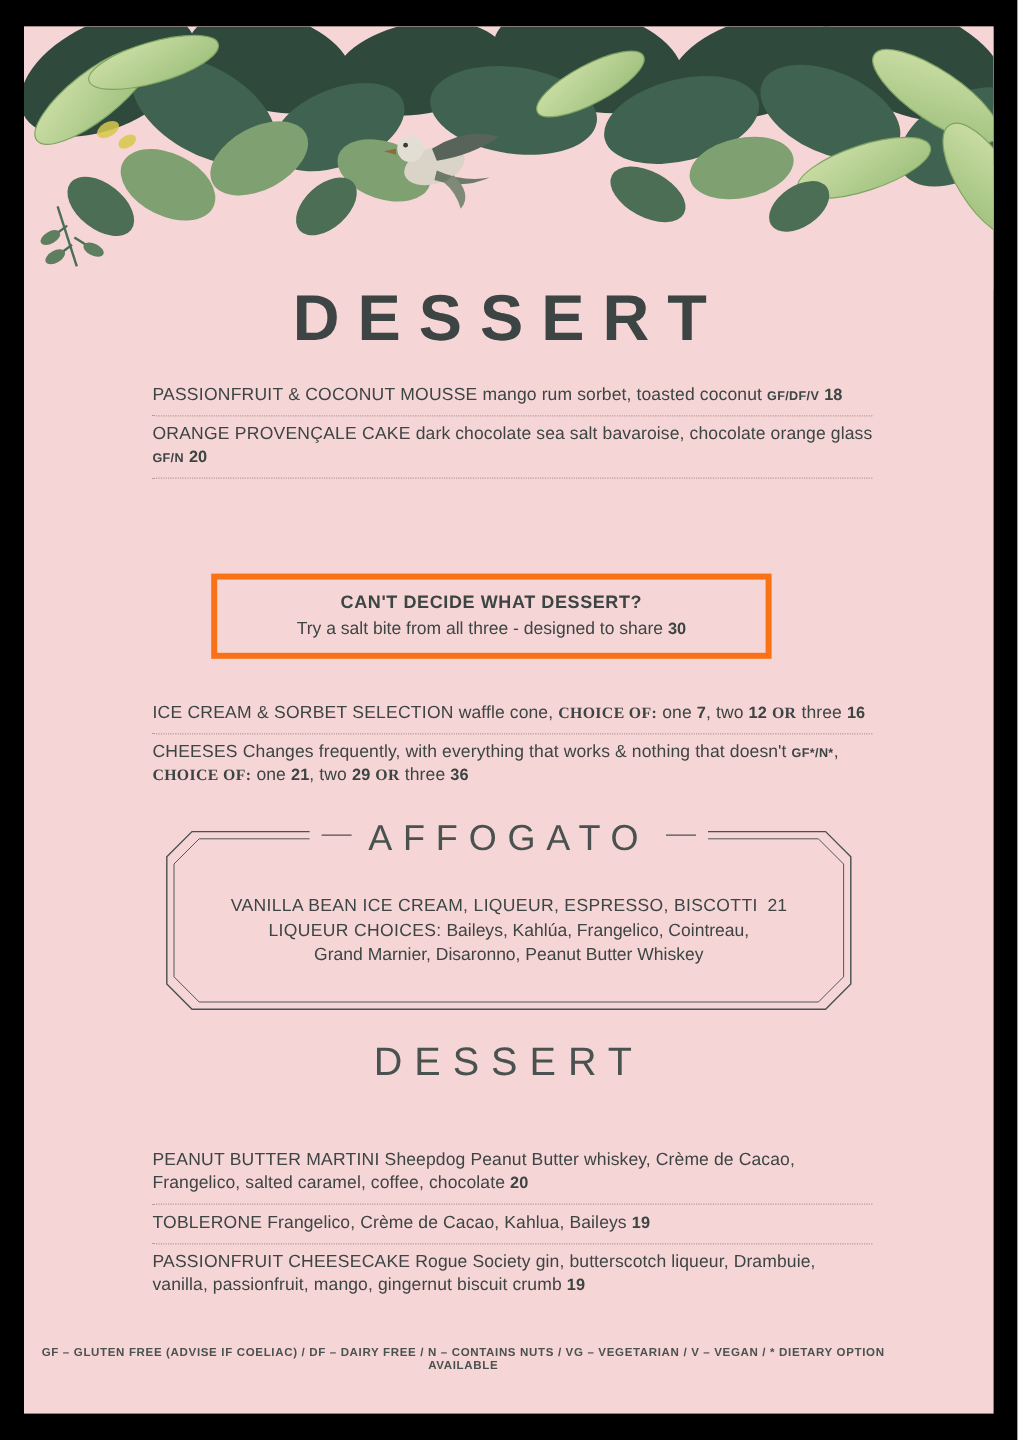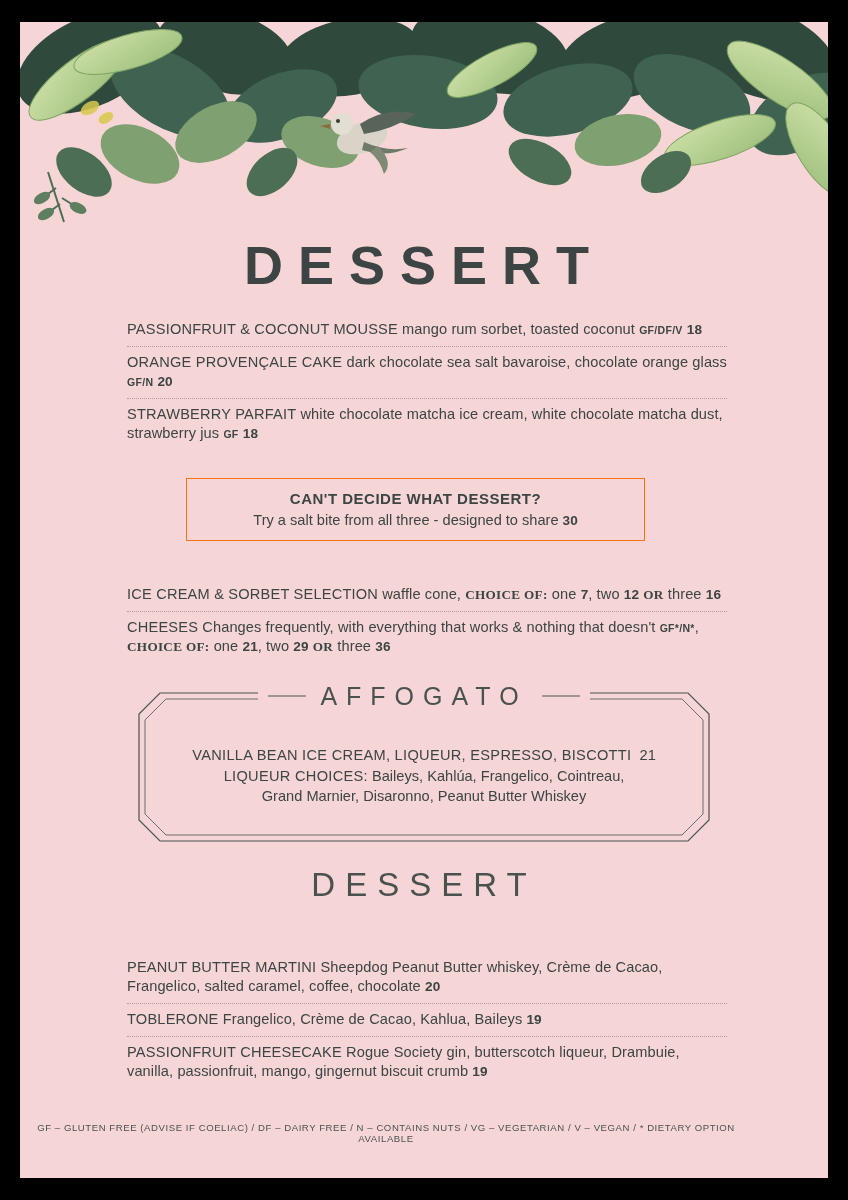--- a/index.html
+++ b/index.html
@@ -91,24 +91,24 @@
   .sub {
     font-weight: bold;
     font-size: 13.2px;
     letter-spacing: 0.3px;
     font-family: Liberation Serif, serif;
   }
 
   
   .decide-box {
     position: absolute;
-    left: 166px;
+    left: 156px;
     top: 456px;
     width: 437px;
-    border: 1px solid #f97316;
+    border: 5px solid #f97316;
     padding: 11px 10px 12px 10px;
     text-align: center;
     color: #3c4543;
   }
   .decide-title {
     font-weight: bold;
     font-size: 15px;
     letter-spacing: 0.5px;
     margin-bottom: 5px;
   }
@@ -128,21 +128,21 @@
   #affogato .frame {
     position: absolute;
     inset: 0;
   }
   .affogato-title {
     position: absolute;
     left: 0;
     top: -10px;
     width: 572px;
     text-align: center;
-    font-size: 25px;
+    font-size: 30px;
     font-weight: normal;
     letter-spacing: 9px;
     color: #4a5250;
   }
   .affogato-title .bg {
     background: #f6d5d6;
     padding: 0 14px;
   }
   .affogato-body {
     position: absolute;
@@ -179,21 +179,21 @@
   }
 
   
   .footer {
     position: absolute;
     left: 0;
     top: 1100px;
     width: 732px;
     text-align: center;
     font-size: 9.6px;
-    font-weight: normal;
+    font-weight: bold;
     letter-spacing: 0.55px;
     color: #4a5250;
   }
 </style>
 </head>
 <body>
 
 <div id="page">
   <div id="menu">
 
@@ -288,23 +288,20 @@
     <div class="items">
 
       <div class="item">
         <span class="nm">PASSIONFRUIT &amp; COCONUT MOUSSE</span><span class="desc"> mango rum sorbet, toasted coconut </span><span class="tag">GF/DF/V</span>&nbsp;<span class="price">18</span>
       </div>
 
       <div class="item">
         <span class="nm">ORANGE PROVENÇALE CAKE</span><span class="desc"> dark chocolate sea salt bavaroise, chocolate orange glass </span><span class="tag">GF/N</span>&nbsp;<span class="price">20</span>
       </div>
 
-      <div class="item no-rule">
-        <span class="nm">STRAWBERRY PARFAIT</span><span class="desc"> white chocolate matcha ice cream, white chocolate matcha dust, strawberry jus </span><span class="tag">GF</span>&nbsp;<span class="price">18</span>
-      </div>
 
     </div>
 
     <div class="decide-box">
       <div class="decide-title">CAN'T DECIDE WHAT DESSERT?</div>
       <div class="decide-sub">
         <span>Try a salt bite from all three - designed to share </span><span class="price">30</span>
       </div>
     </div>
 

